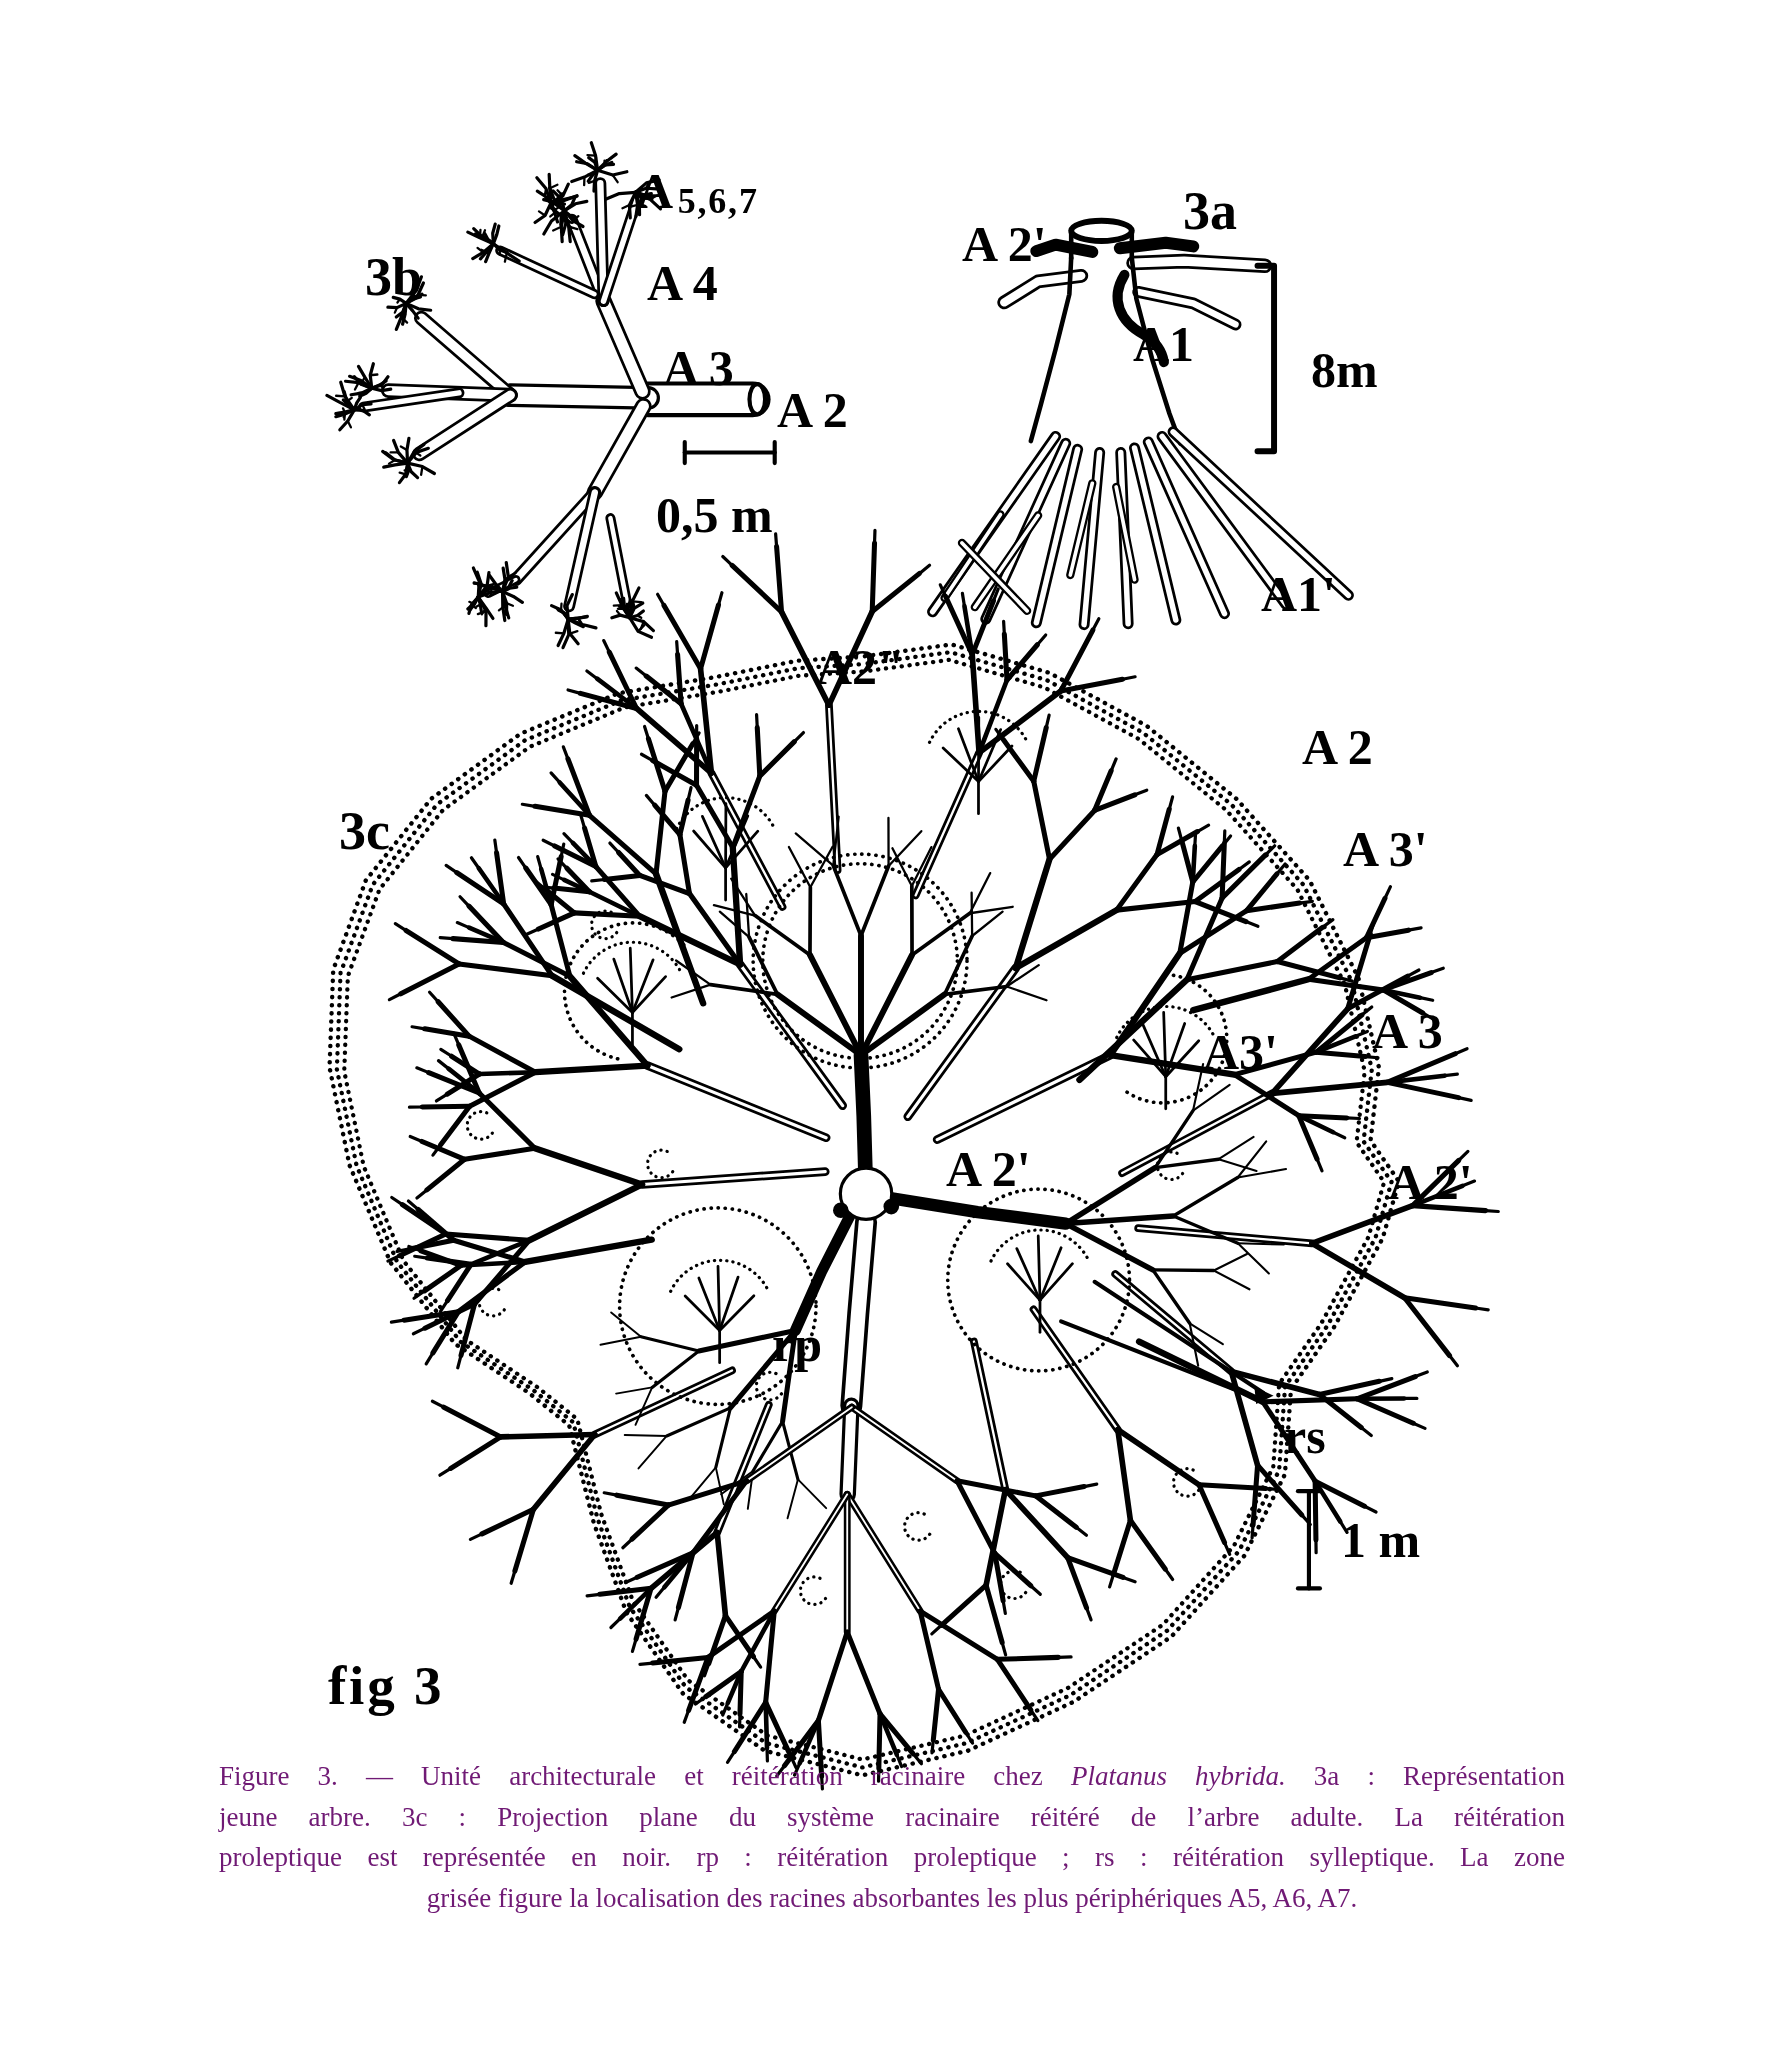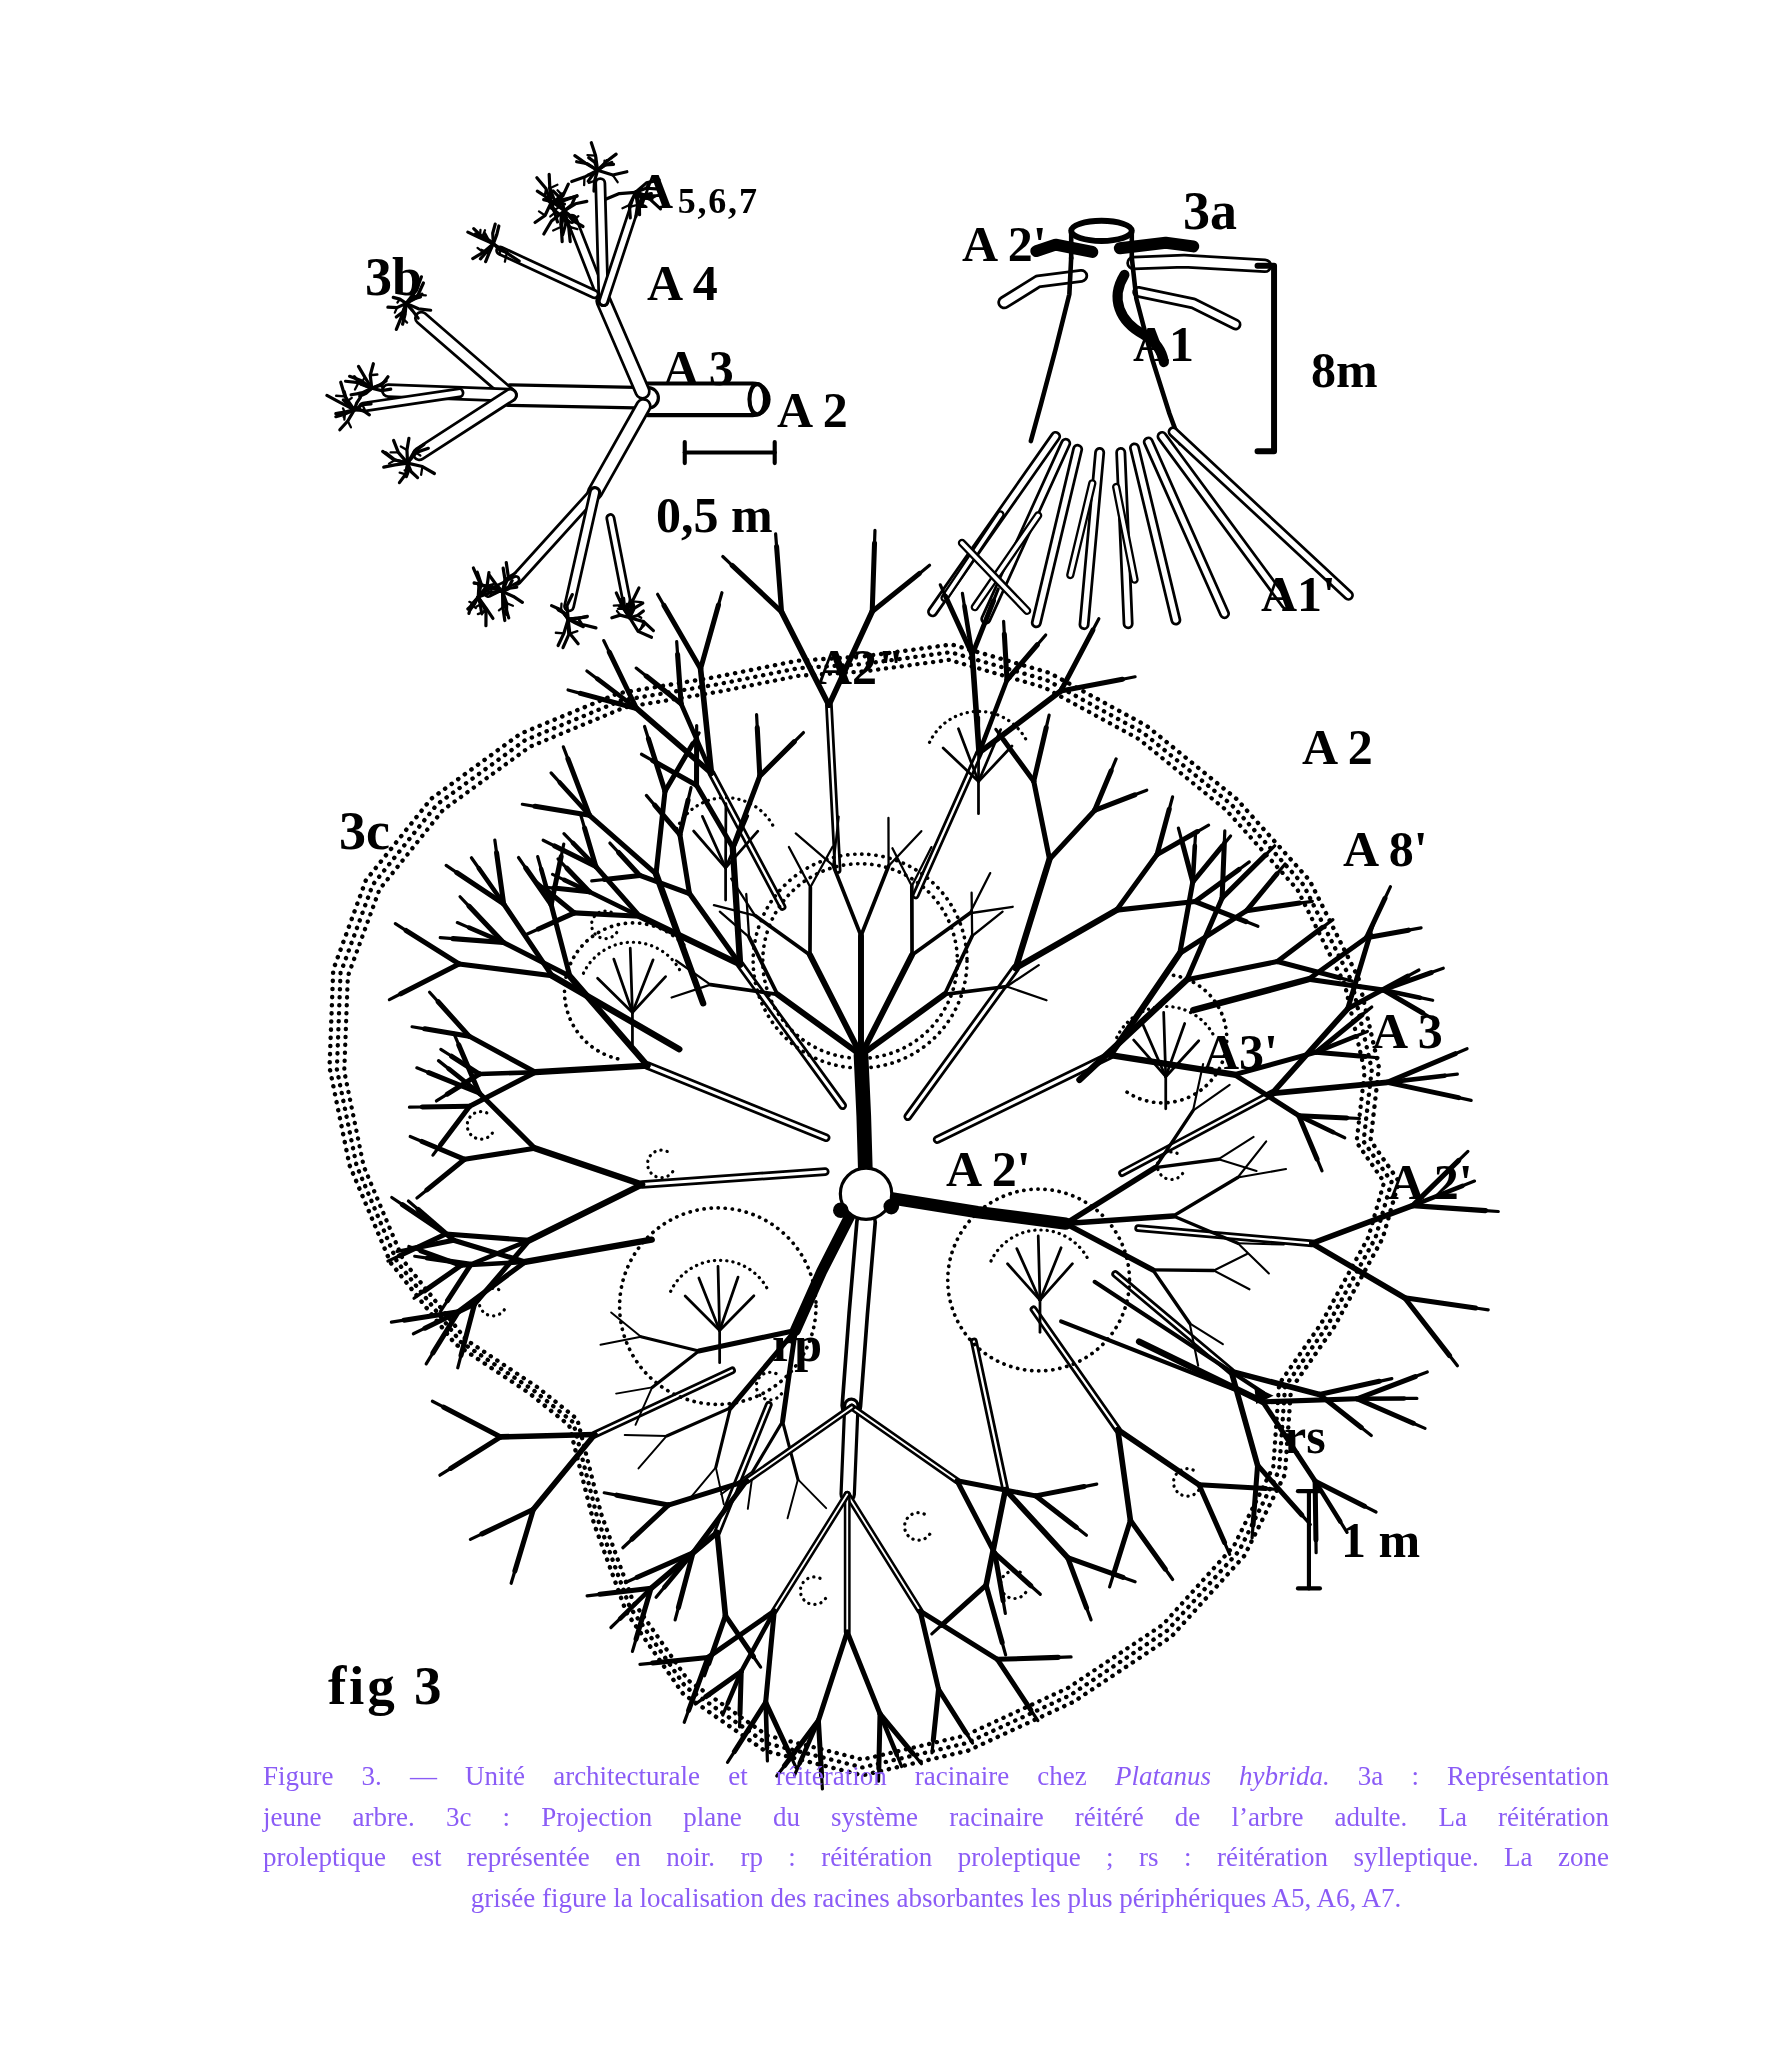--- a/index.html
+++ b/index.html
@@ -5,21 +5,21 @@
   html,body{margin:0;padding:0;background:#ffffff;}
   .page{position:relative;width:1789px;height:2046px;background:#ffffff;overflow:hidden;
         font-family:"Liberation Serif","DejaVu Serif",serif;color:#000;}
   #art{position:absolute;left:0;top:0;}
   .lbl{position:absolute;font-weight:700;font-size:50px;line-height:1;white-space:nowrap;
        font-family:"Liberation Serif","DejaVu Serif",serif;color:#000;}
   .lbl.title{font-size:54px;}
   .lbl.figlabel{font-size:55px;letter-spacing:2.8px;}
   .lbl .sub{font-size:36px;display:inline-block;transform:translateY(4.6px);letter-spacing:1.8px;margin-left:4.6px;}
   .caption{position:absolute;left:219px;top:1756px;width:1346px;font-size:27px;line-height:1.5;
-           font-family:"Liberation Serif","DejaVu Serif",serif;color:#8b5cf6;margin-left:44px;}
+           font-family:"Liberation Serif","DejaVu Serif",serif;color:#701a75;}
   .cap-line{white-space:normal;}
   .cap-line.just{text-align:justify;text-align-last:justify;}
   .cap-line.center{text-align:right;text-align-last:center;}
   .cap-line i{font-style:italic;}
 </style>
 </head>
 <body>
 
 <div class="page">
 
@@ -993,21 +993,21 @@
 
   <div class="lbl title" style="left:1183px;top:184px">3a</div>
   <div class="lbl" style="left:962px;top:219px">A 2'</div>
   <div class="lbl" style="left:1133px;top:319px">A1</div>
   <div class="lbl" style="left:1311px;top:345px">8m</div>
   <div class="lbl" style="left:1261px;top:569px">A1'</div>
 
   <div class="lbl title" style="left:339px;top:804px">3c</div>
   <div class="lbl" style="left:816px;top:642px">A2"</div>
   <div class="lbl" style="left:1302px;top:722px">A 2</div>
-  <div class="lbl" style="left:1343px;top:824px">A 8'</div>
+  <div class="lbl" style="left:1343px;top:824px">A 3'</div>
   <div class="lbl" style="left:1372px;top:1006px">A 3</div>
   <div class="lbl" style="left:1203px;top:1027px">A3'</div>
   <div class="lbl" style="left:1388px;top:1157px">A 2'</div>
   <div class="lbl" style="left:946px;top:1144px">A 2'</div>
   <div class="lbl" style="left:772px;top:1319px">rp</div>
   <div class="lbl" style="left:1284px;top:1411px">rs</div>
   <div class="lbl" style="left:1341px;top:1515px">1 m</div>
 
   <div class="lbl figlabel" style="left:328px;top:1658px">fig 3</div>
 

